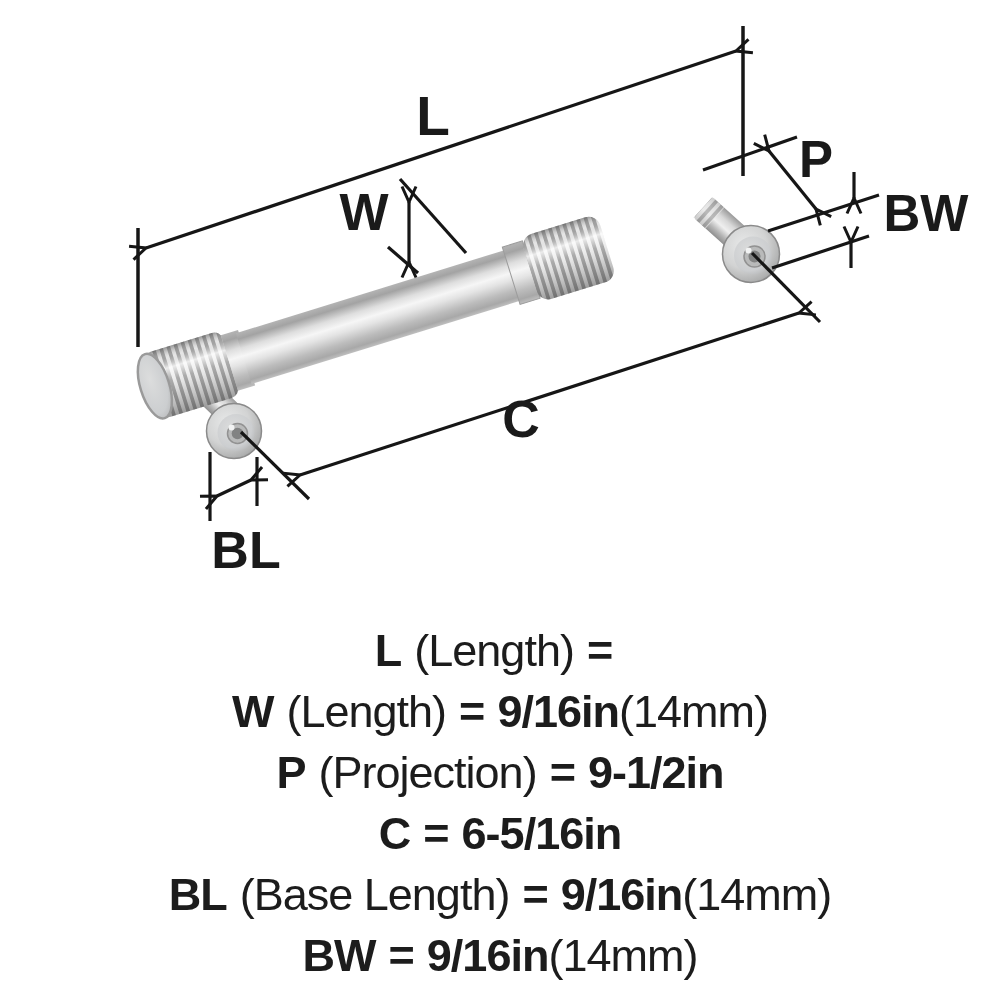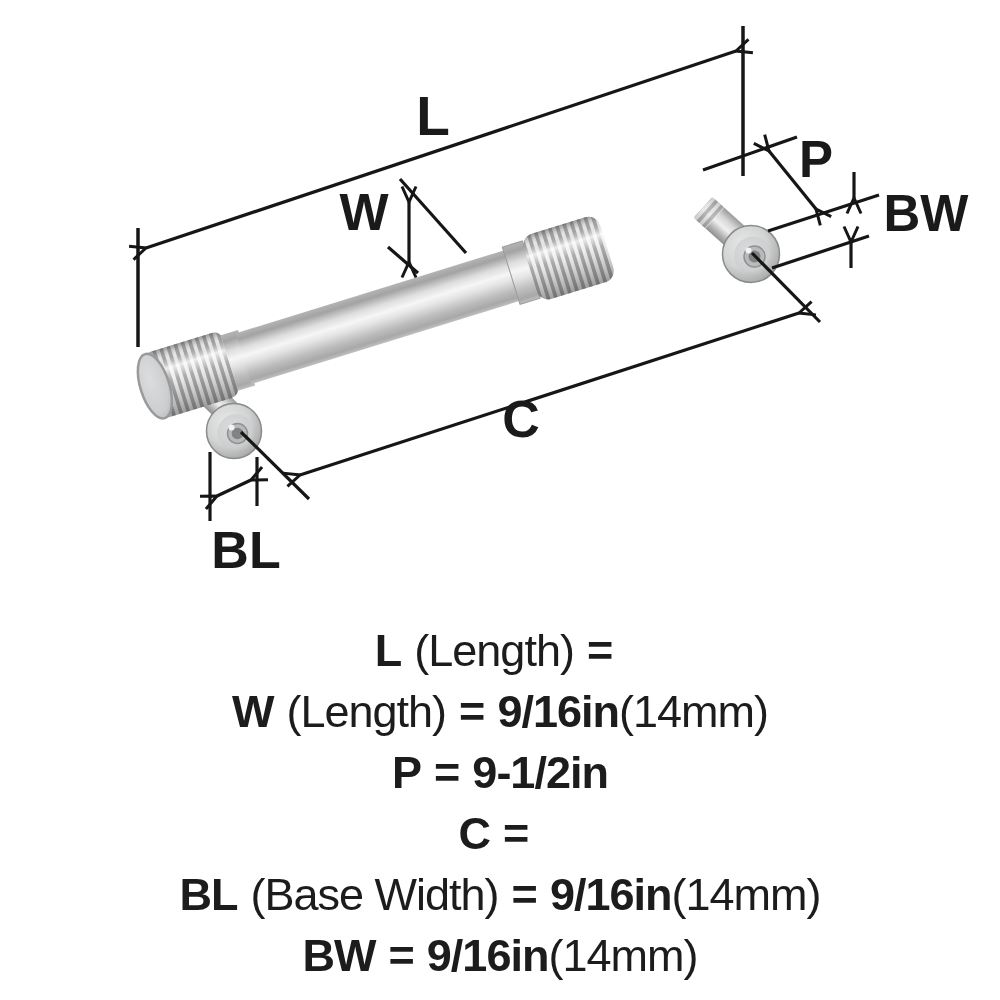--- a/index.html
+++ b/index.html
@@ -158,30 +158,32 @@
     </div>
     <div class="spec-row">
       <span class="b sym">W</span>
       <span class="r nm">(Length)</span>
       <span class="b eq">=</span>
       <span class="b">9/16in</span>
       <span class="r">(14mm)</span>
     </div>
     <div class="spec-row">
       <span class="b sym">P</span>
+      <span class="r nm">(Projection)</span>
       <span class="b eq">=</span>
       <span class="b">9-1/2in</span>
     </div>
     <div class="spec-row">
       <span class="b sym">C</span>
       <span class="b eq">=</span>
+      <span class="b">6-5/16in</span>
     </div>
     <div class="spec-row">
       <span class="b sym">BL</span>
-      <span class="r nm">(Base Width)</span>
+      <span class="r nm">(Base Length)</span>
       <span class="b eq">=</span>
       <span class="b">9/16in</span>
       <span class="r">(14mm)</span>
     </div>
     <div class="spec-row">
       <span class="b sym">BW</span>
       <span class="b eq">=</span>
       <span class="b">9/16in</span>
       <span class="r">(14mm)</span>
     </div>

